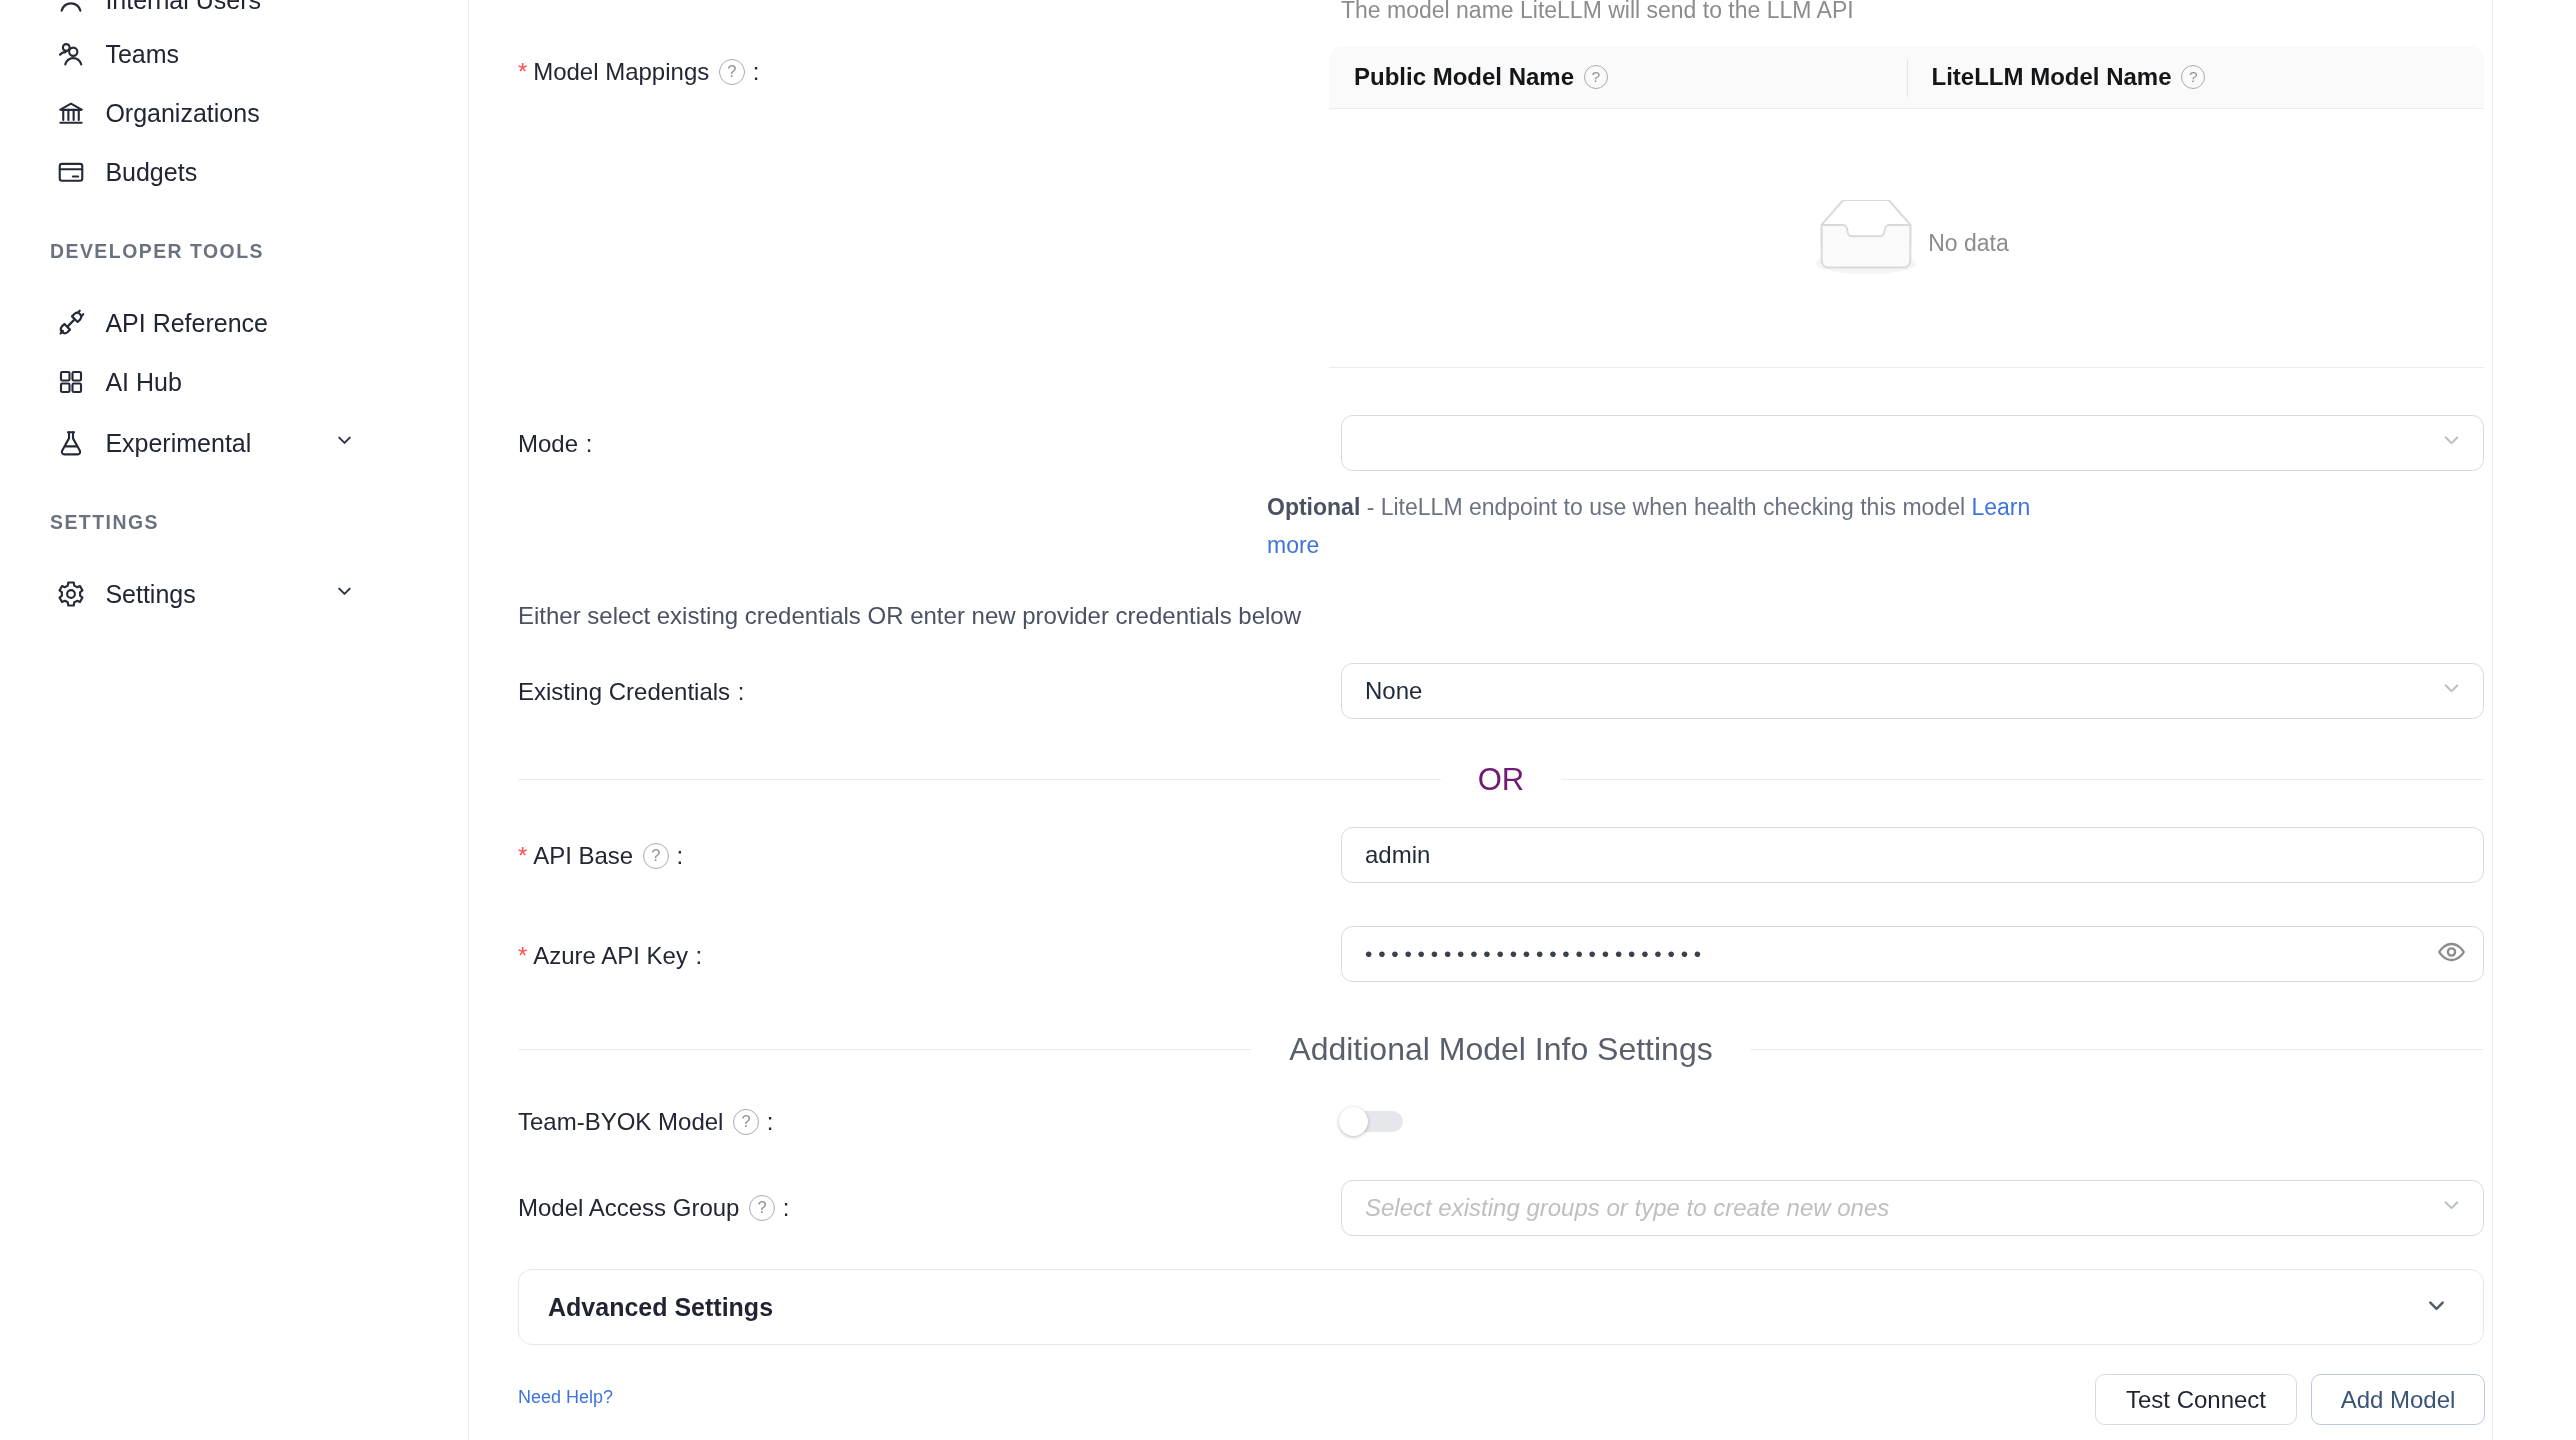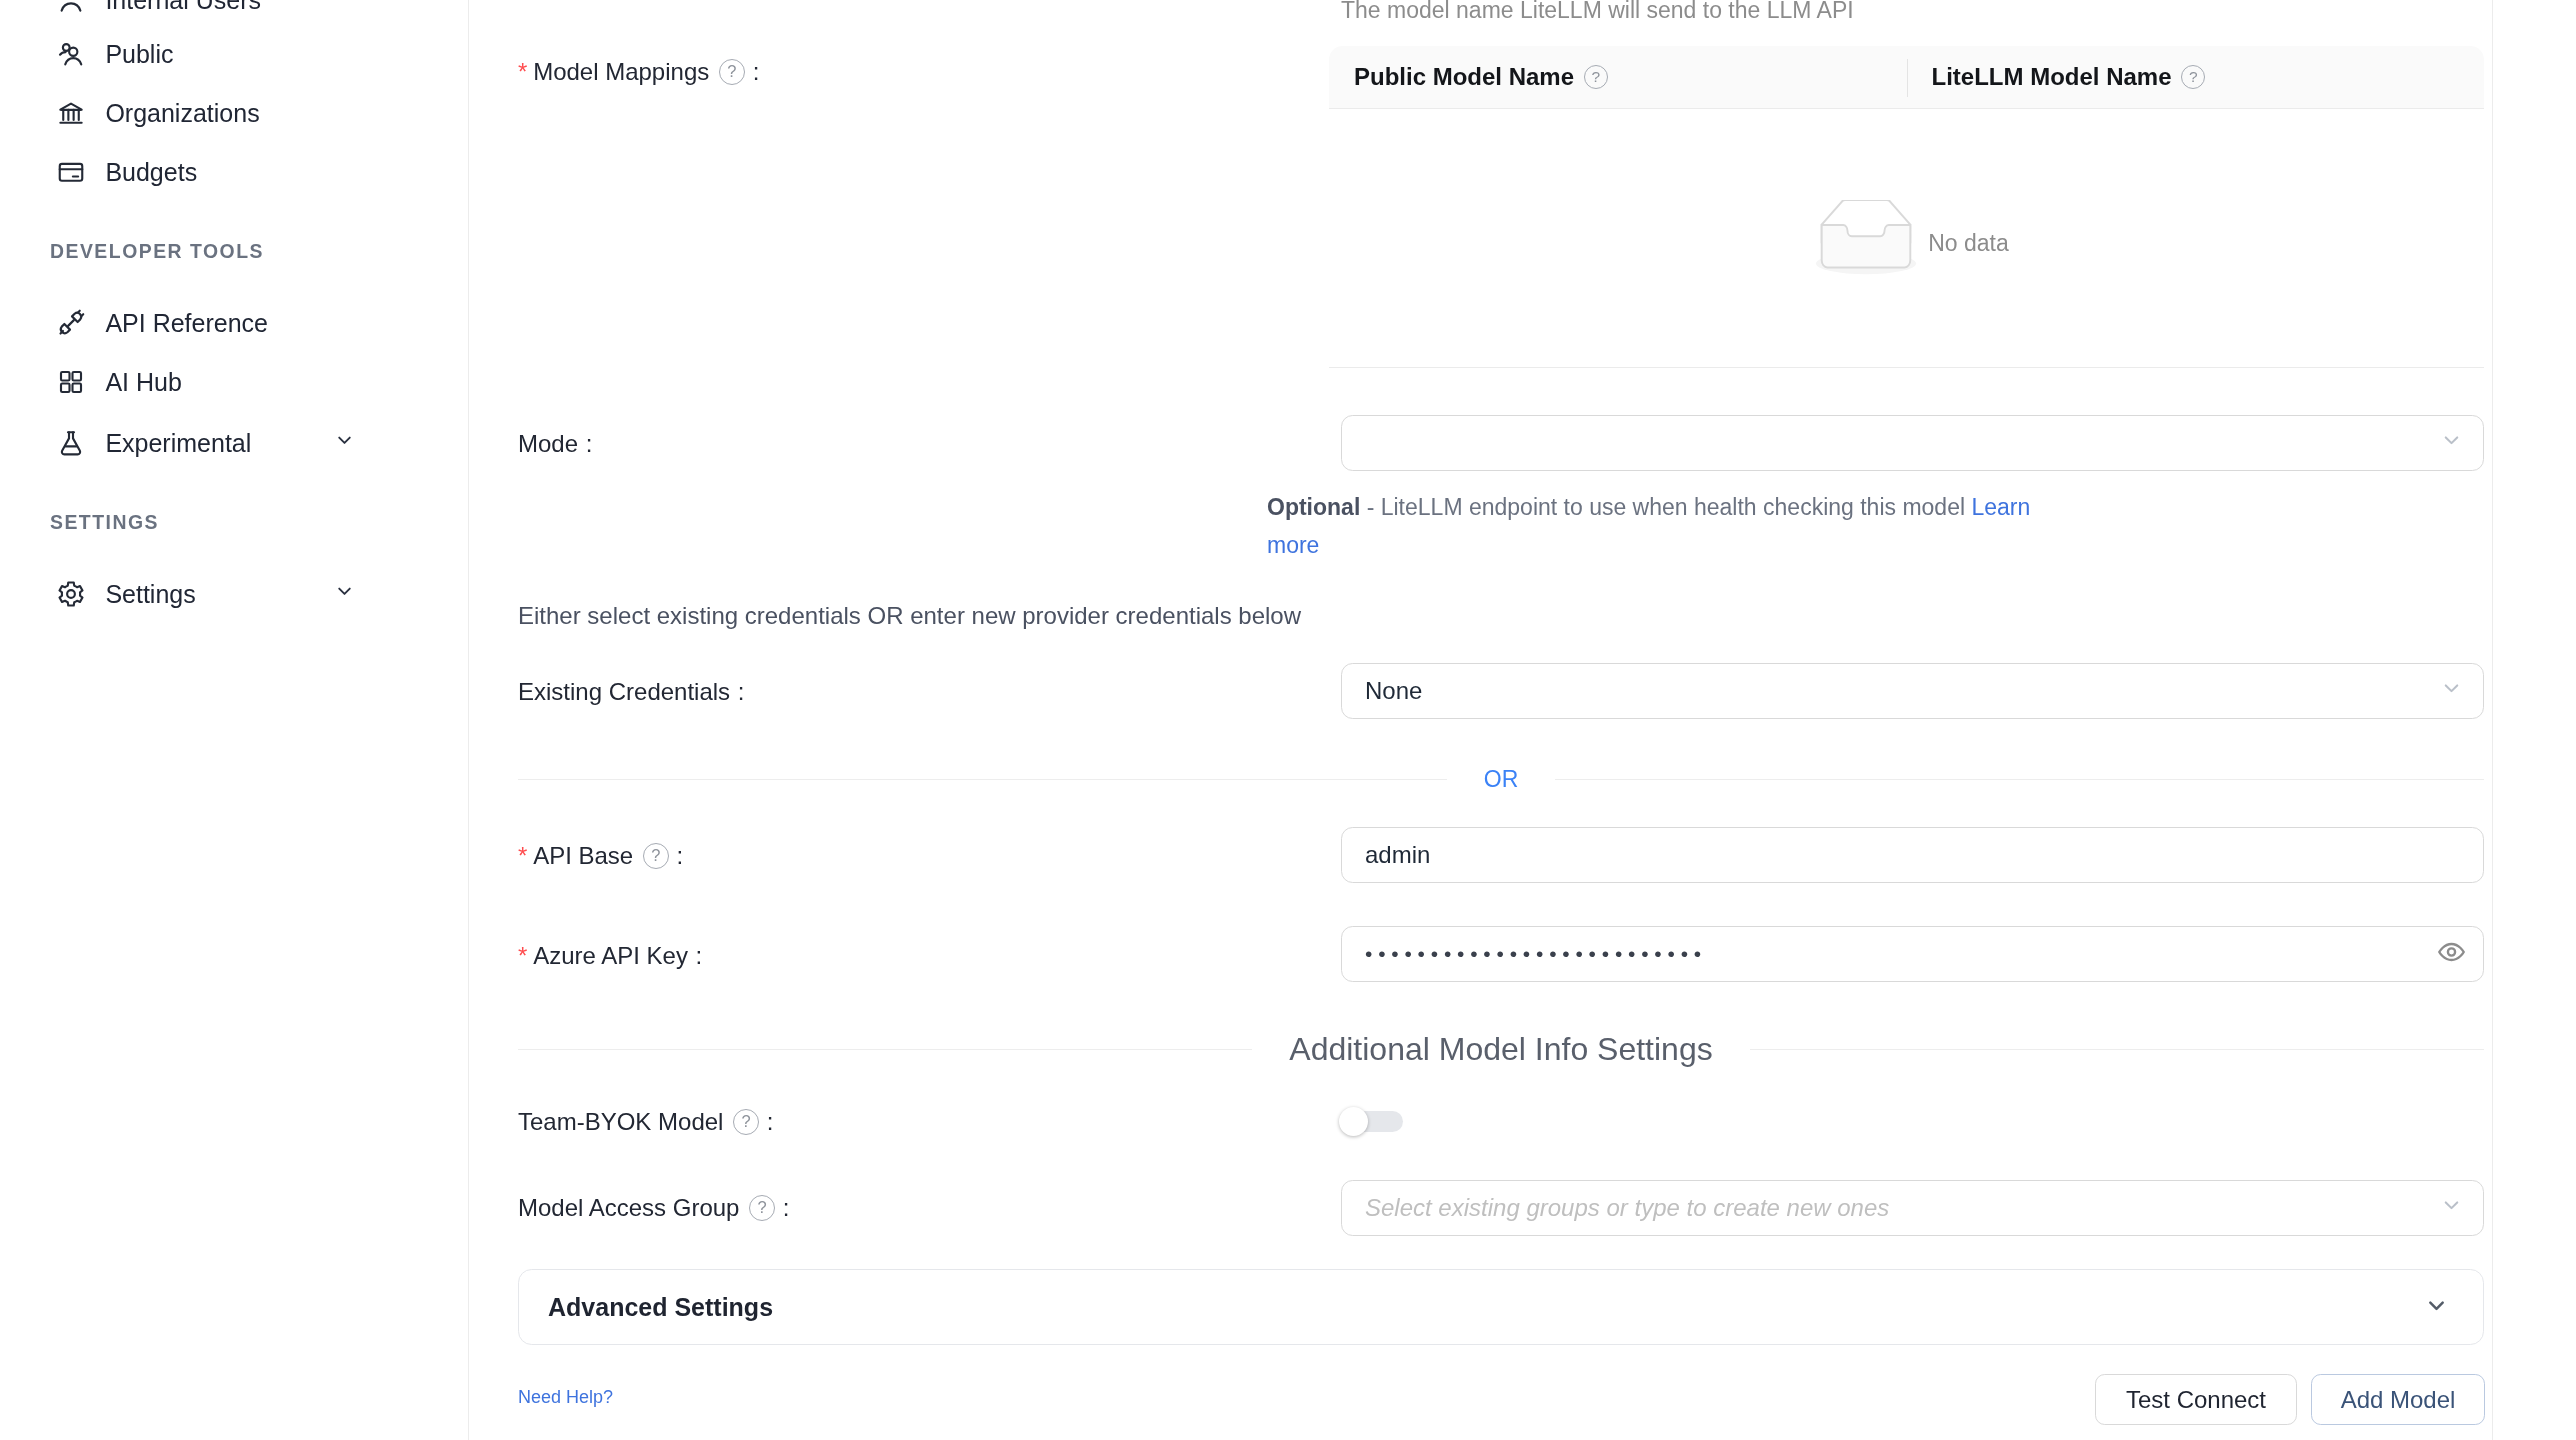--- a/index.html
+++ b/index.html
@@ -59,21 +59,21 @@
   .mtable-head .th .help { width:24px; height:24px; font-size:15.5px; flex-basis:24px; }
   .th-divider { position:absolute; left:50%; top:12.6px; width:1.9px; height:38px; background:#e4e4e4; }
   .mtable-body { height:260px; display:flex; align-items:center;
                  justify-content:center; }
   .empty-text { font-size:23px; color:#8c8c8c; margin-top:9.7px; }
 
   
   .tdivider { position:absolute; left:518px; width:1966px; height:29px;
               display:flex; align-items:center; }
   .tdivider .line { flex:1; height:1px; background:#ededed; }
-  .tdivider .dtext { margin:0 37px; font-size:23px; color:#3b82f6; white-space:nowrap; }
+  .tdivider .dtext { margin:0 37px; font-size:31px; color:#701a75; white-space:nowrap; }
   .tdivider.dark .dtext { color:#595f6b; font-size:32px; }
 
   
   .mode-hint { position:absolute; left:1267px; top:488px; width:794px;
                font-size:23px; line-height:38px; color:#6b7280; }
   .mode-hint b { color:#4a5161; font-weight:700; }
   .link { color:#3e73de; cursor:pointer; }
 
   
   .toggle { position:absolute; left:1339px; top:1104px; width:66px; height:35px; cursor:pointer; }
@@ -122,21 +122,21 @@
       <span>Internal Users</span>
     </div>
 
     <div class="nav-item" style="top:27px">
       <svg viewBox="0 0 24 24">
         <circle cx="8.2" cy="6.8" r="2.7"></circle>
           <path d="M3.2 12.6c1.1-1.4 2.6-2.1 4.4-2.1"></path>
         <circle cx="13.8" cy="10.2" r="3.3"></circle>
           <path d="M7.4 20.3c1.1-3.3 3.5-5 6.4-5s5.3 1.7 6.4 5"></path>
       </svg>
-      <span>Public</span>
+      <span>Teams</span>
     </div>
 
     <div class="nav-item" style="top:86px">
       <svg viewBox="0 0 24 24">
         <path d="M3.5 9.3L12 4.5l8.5 4.8"></path>
           <path d="M4.3 9.5h15.4"></path>
         <path d="M5.8 9.5v8M9.9 9.5v8M14.1 9.5v8M18.2 9.5v8"></path>
           <path d="M3.5 19.8h17"></path>
       </svg>
       <span>Organizations</span>

